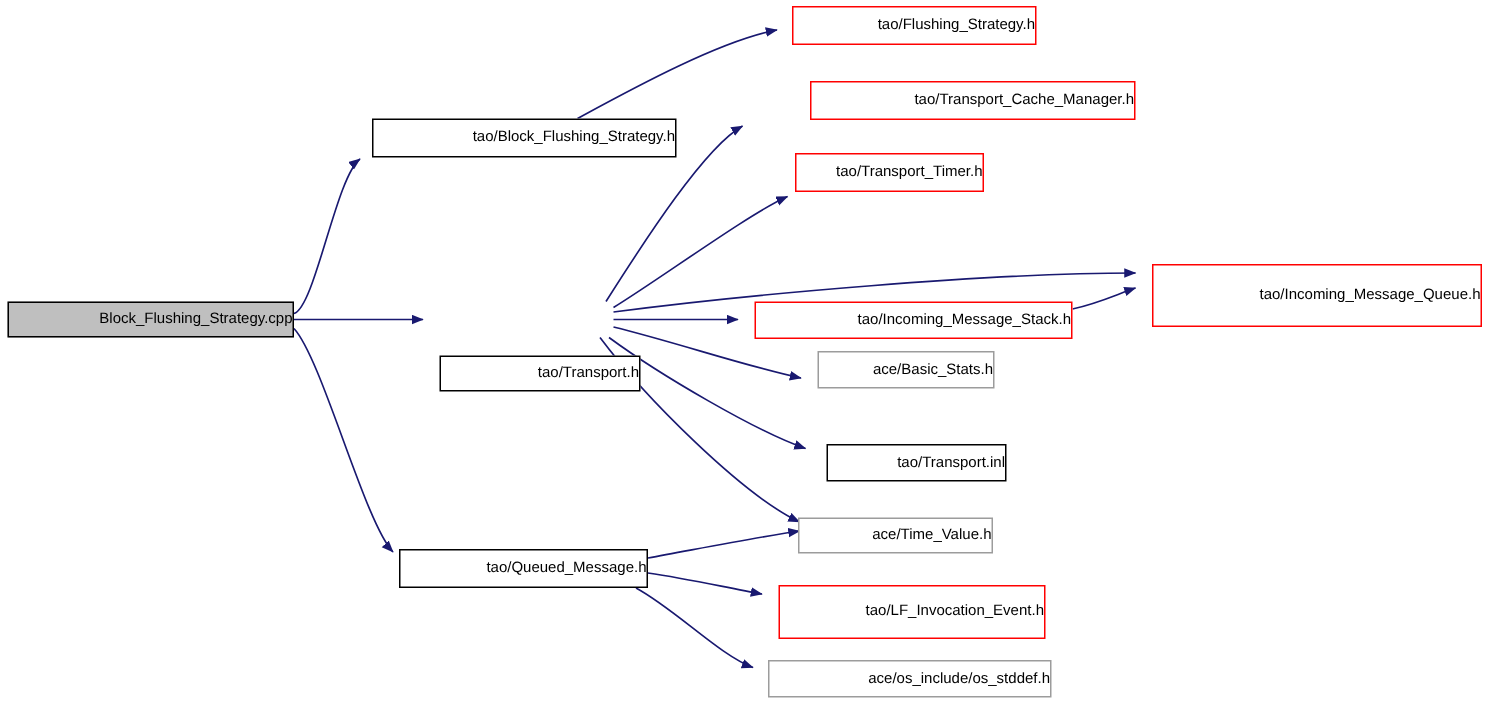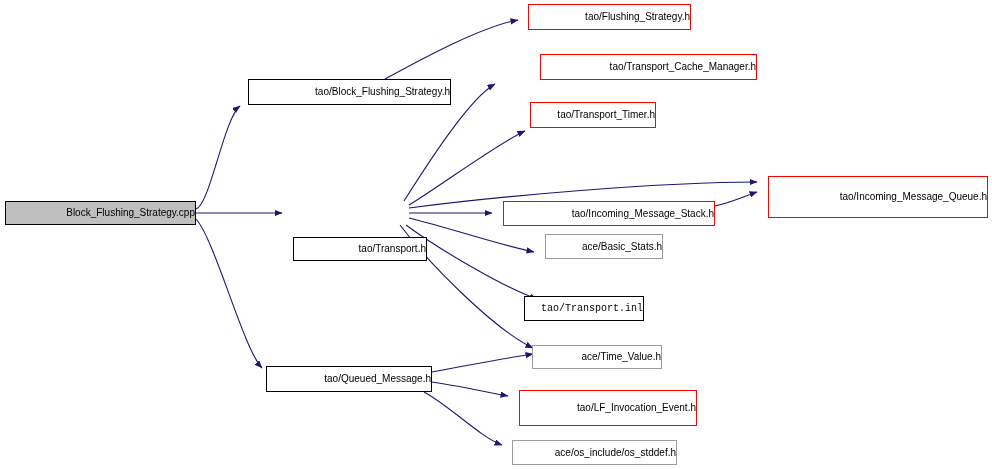--- a/index.html
+++ b/index.html
@@ -69,27 +69,27 @@
       </div>
       <div class="node red" style="left: 768px; top: 176px; width: 220px; height: 42px;">
         <span>tao/Incoming_Message_Queue.h</span>
       </div>
       <div class="node red" style="left: 503px; top: 201px; width: 212px; height: 25px;">
         <span>tao/Incoming_Message_Stack.h</span>
       </div>
       <div class="node gray" style="left: 545px; top: 234px; width: 118px; height: 25px;">
         <span>ace/Basic_Stats.h</span>
       </div>
-      <div class="node black" style="left: 524px; top: 296px; width: 120px; height: 25px; font-family: Liberation Mono, monospace;">
+      <div class="node black" style="left: 551px; top: 296px; width: 120px; height: 25px;">
         <span>tao/Transport.inl</span>
       </div>
       <div class="node gray" style="left: 532px; top: 345px; width: 130px; height: 24px;">
         <span>ace/Time_Value.h</span>
       </div>
       <div class="node red" style="left: 519px; top: 390px; width: 178px; height: 36px;">
         <span>tao/LF_Invocation_Event.h</span>
       </div>
-      <div class="node gray" style="left: 512px; top: 440px; width: 165px; height: 25px;">
+      <div class="node gray" style="left: 512px; top: 440px; width: 189px; height: 25px;">
         <span>ace/os_include/os_stddef.h</span>
       </div>
     </div>
 
 </div>
 
 </body></html>

